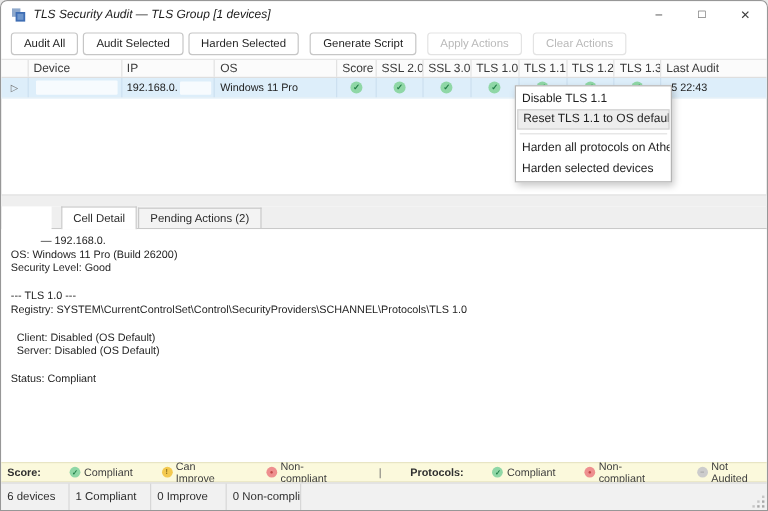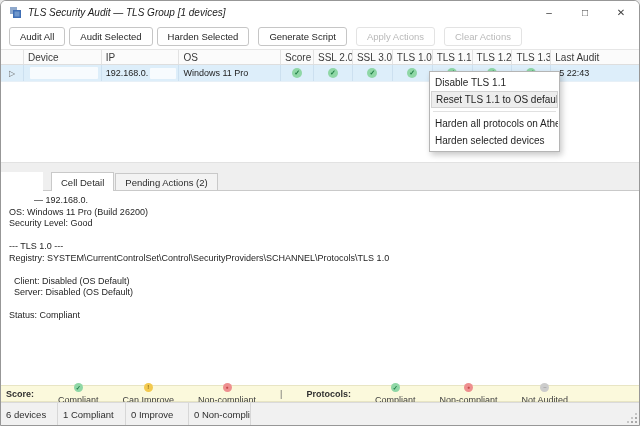--- a/index.html
+++ b/index.html
@@ -69,21 +69,21 @@
   .detail { position:absolute; top:190px; left:0; right:0; height:194px; background:#fff;
     padding:4px 8px; }
   .detail pre { font-family:"Liberation Sans",sans-serif; font-size:9px; line-height:11.5px;
     color:#1e1e1e; white-space:pre; }
 
   
   .legend { position:absolute; top:384px; left:0; right:0; height:17px; background:#fbf9dc;
     border-top:1px solid #e8e5c4; border-bottom:1px solid #e8e5c4; display:flex;
     align-items:center; padding-left:5px; gap:24px; font-size:9px; color:#3e3e3e; }
   .legend b { color:#303030; }
-  .chip { display:flex; align-items:center; gap:3px;flex-direction:column; }
+  .chip { display:flex; align-items:center; gap:3px; }
   .dot { width:9px; height:9px; border-radius:50%; display:inline-flex; align-items:center;
     justify-content:center; font-size:6px; font-weight:bold; }
   .dot.green { background:#8fd7a6; color:#1f7c45; }
   .dot.amber { background:#f3c94f; color:#8a6d1c; }
   .dot.red   { background:#ee8f8f; color:#c24848; font-size:5px; }
   .dot.gray  { background:#cccccc; color:#9a9a9a; }
   .legend .pipe { color:#6b6b6b; }
 
   
   .statusbar { position:absolute; top:401px; left:0; right:0; bottom:0; background:#f1f1f1;

